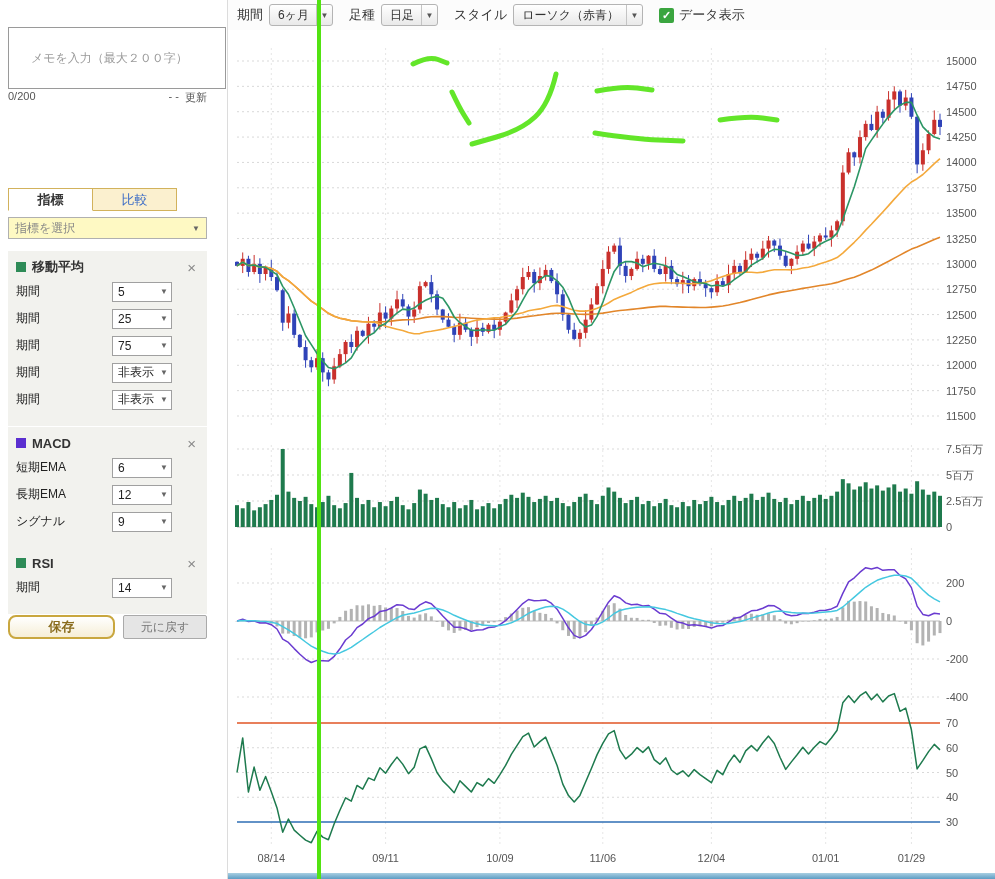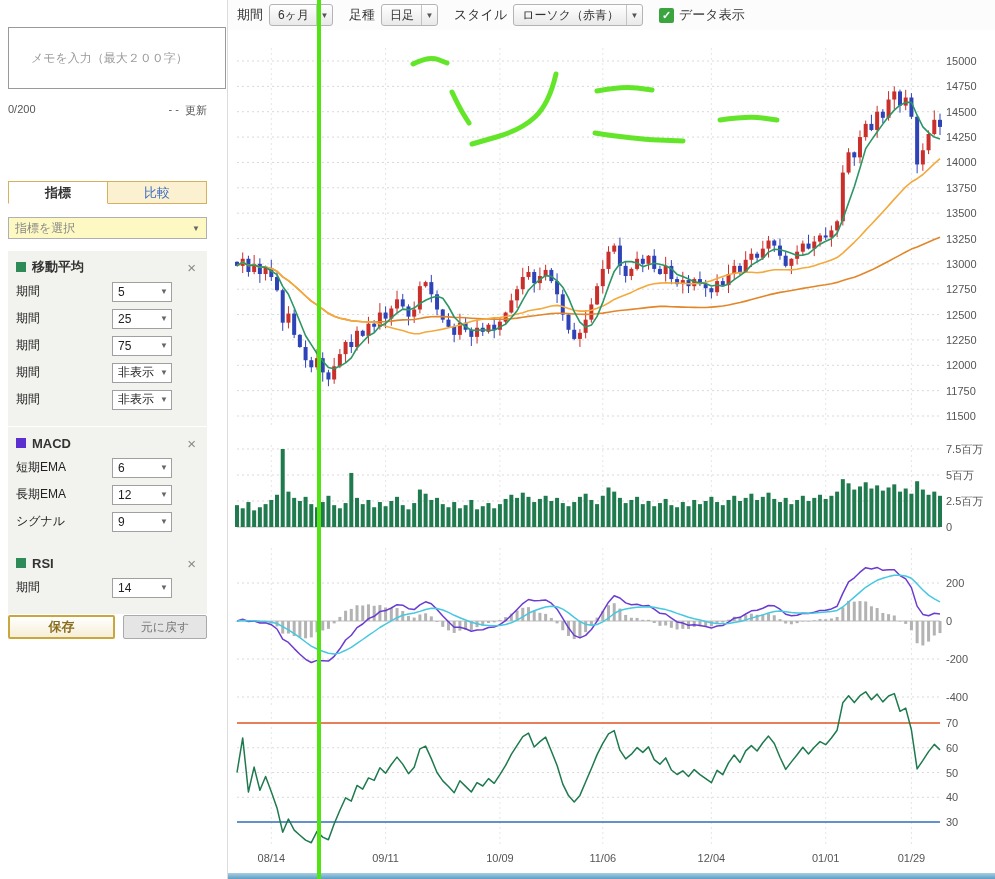--- a/index.html
+++ b/index.html
@@ -6,26 +6,26 @@
   html,body { background:#fff; }
   .app { position:relative; width:995px; height:879px; overflow:hidden; background:#fff;
          font-family:"Liberation Sans", sans-serif; color:#333; }
 
   
   .sidebar { position:absolute; left:0; top:0; width:228px; height:879px; background:#fff;
              border-right:1px solid #dcdcdc; }
   .memo { position:absolute; left:8px; top:27px; width:218px; height:62px; border:1px solid #9a9a9a;
           font-family:"Liberation Sans",sans-serif; font-size:12px; padding:22px; resize:none; color:#333; }
   .memo::placeholder { color:#9a9a9a; }
-  .memo-row { position:absolute; left:8px; top:103px; width:199px; display:flex;
+  .memo-row { position:absolute; left:8px; top:90px; width:199px; display:flex;
               justify-content:space-between; font-size:11px; color:#555; }
   .memo-upd { display:flex; gap:6px; }
   .memo-upd a { color:#555; text-decoration:none; cursor:pointer; }
 
-  .tabs { position:absolute; left:8px; top:181px; width:199px; height:23px; display:flex; }
+  .tabs { position:absolute; left:8px; top:188px; width:169px; height:23px; display:flex; }
   .tab { flex:1; display:flex; align-items:center; justify-content:center; font-size:13px; cursor:pointer; }
   .tab.active { background:#fff; border:1px solid #d2b25c; border-bottom:1px solid #fff; font-weight:bold; color:#333; }
   .tab.inactive { background:#fbf0cf; border:1px solid #d2b25c; border-left:none; color:#3a6bc6; }
 
   .ind-select { position:absolute; left:8px; top:217px; width:199px; height:22px; border:1px solid #b0b0b0;
                 background:#fef9c3; display:flex; align-items:center; justify-content:space-between;
                 padding:0 6px; font-size:12px; color:#888; cursor:pointer; }
 
   .panel { position:absolute; left:8px; width:199px; background:#f2f2ee; padding:5px 8px 13px 8px; }
   .panel-head { display:flex; align-items:center; height:22px; }
@@ -33,21 +33,21 @@
   .panel-title { font-size:13px; font-weight:bold; color:#333; flex:1; }
   .panel-close { color:#8a8a8a; font-size:15px; line-height:1; cursor:pointer; padding:0 3px; }
   .row { display:flex; align-items:center; height:27px; }
   .row-label { flex:0 0 96px; font-size:12px; color:#222; }
   .mini-select { width:60px; height:20px; background:#fff; border:1px solid #a0a0a0; display:flex;
                  align-items:center; justify-content:space-between; padding:0 3px 0 5px; font-size:12px;
                  color:#222; cursor:pointer; overflow:hidden; white-space:nowrap; }
   .mini-caret { font-size:8px; color:#666; }
 
   .btn-save { position:absolute; left:8px; top:615px; width:107px; height:24px;
-              background:linear-gradient(#ffffff,#f6eed6); border:2px solid #c9a73f; border-radius:2px;
+              background:linear-gradient(#ffffff,#f6eed6); border:2px solid #c9a73f; border-radius:8px;
               color:#8a6d1f; font-weight:bold; font-size:13px; cursor:pointer;
               font-family:"Liberation Sans",sans-serif; }
   .btn-reset { position:absolute; left:123px; top:615px; width:84px; height:24px; background:#e5e5e5;
                border:1px solid #aaa; border-radius:2px; color:#777; font-size:12px; cursor:pointer;
                font-family:"Liberation Sans",sans-serif; }
 
   
   .main { position:absolute; left:228px; top:0; width:767px; height:879px; }
   .toolbar { position:absolute; top:0; left:0; width:100%; height:30px; display:flex; align-items:center;
              padding-left:9px; background:#fcfcfc; font-size:13px; color:#333; }

